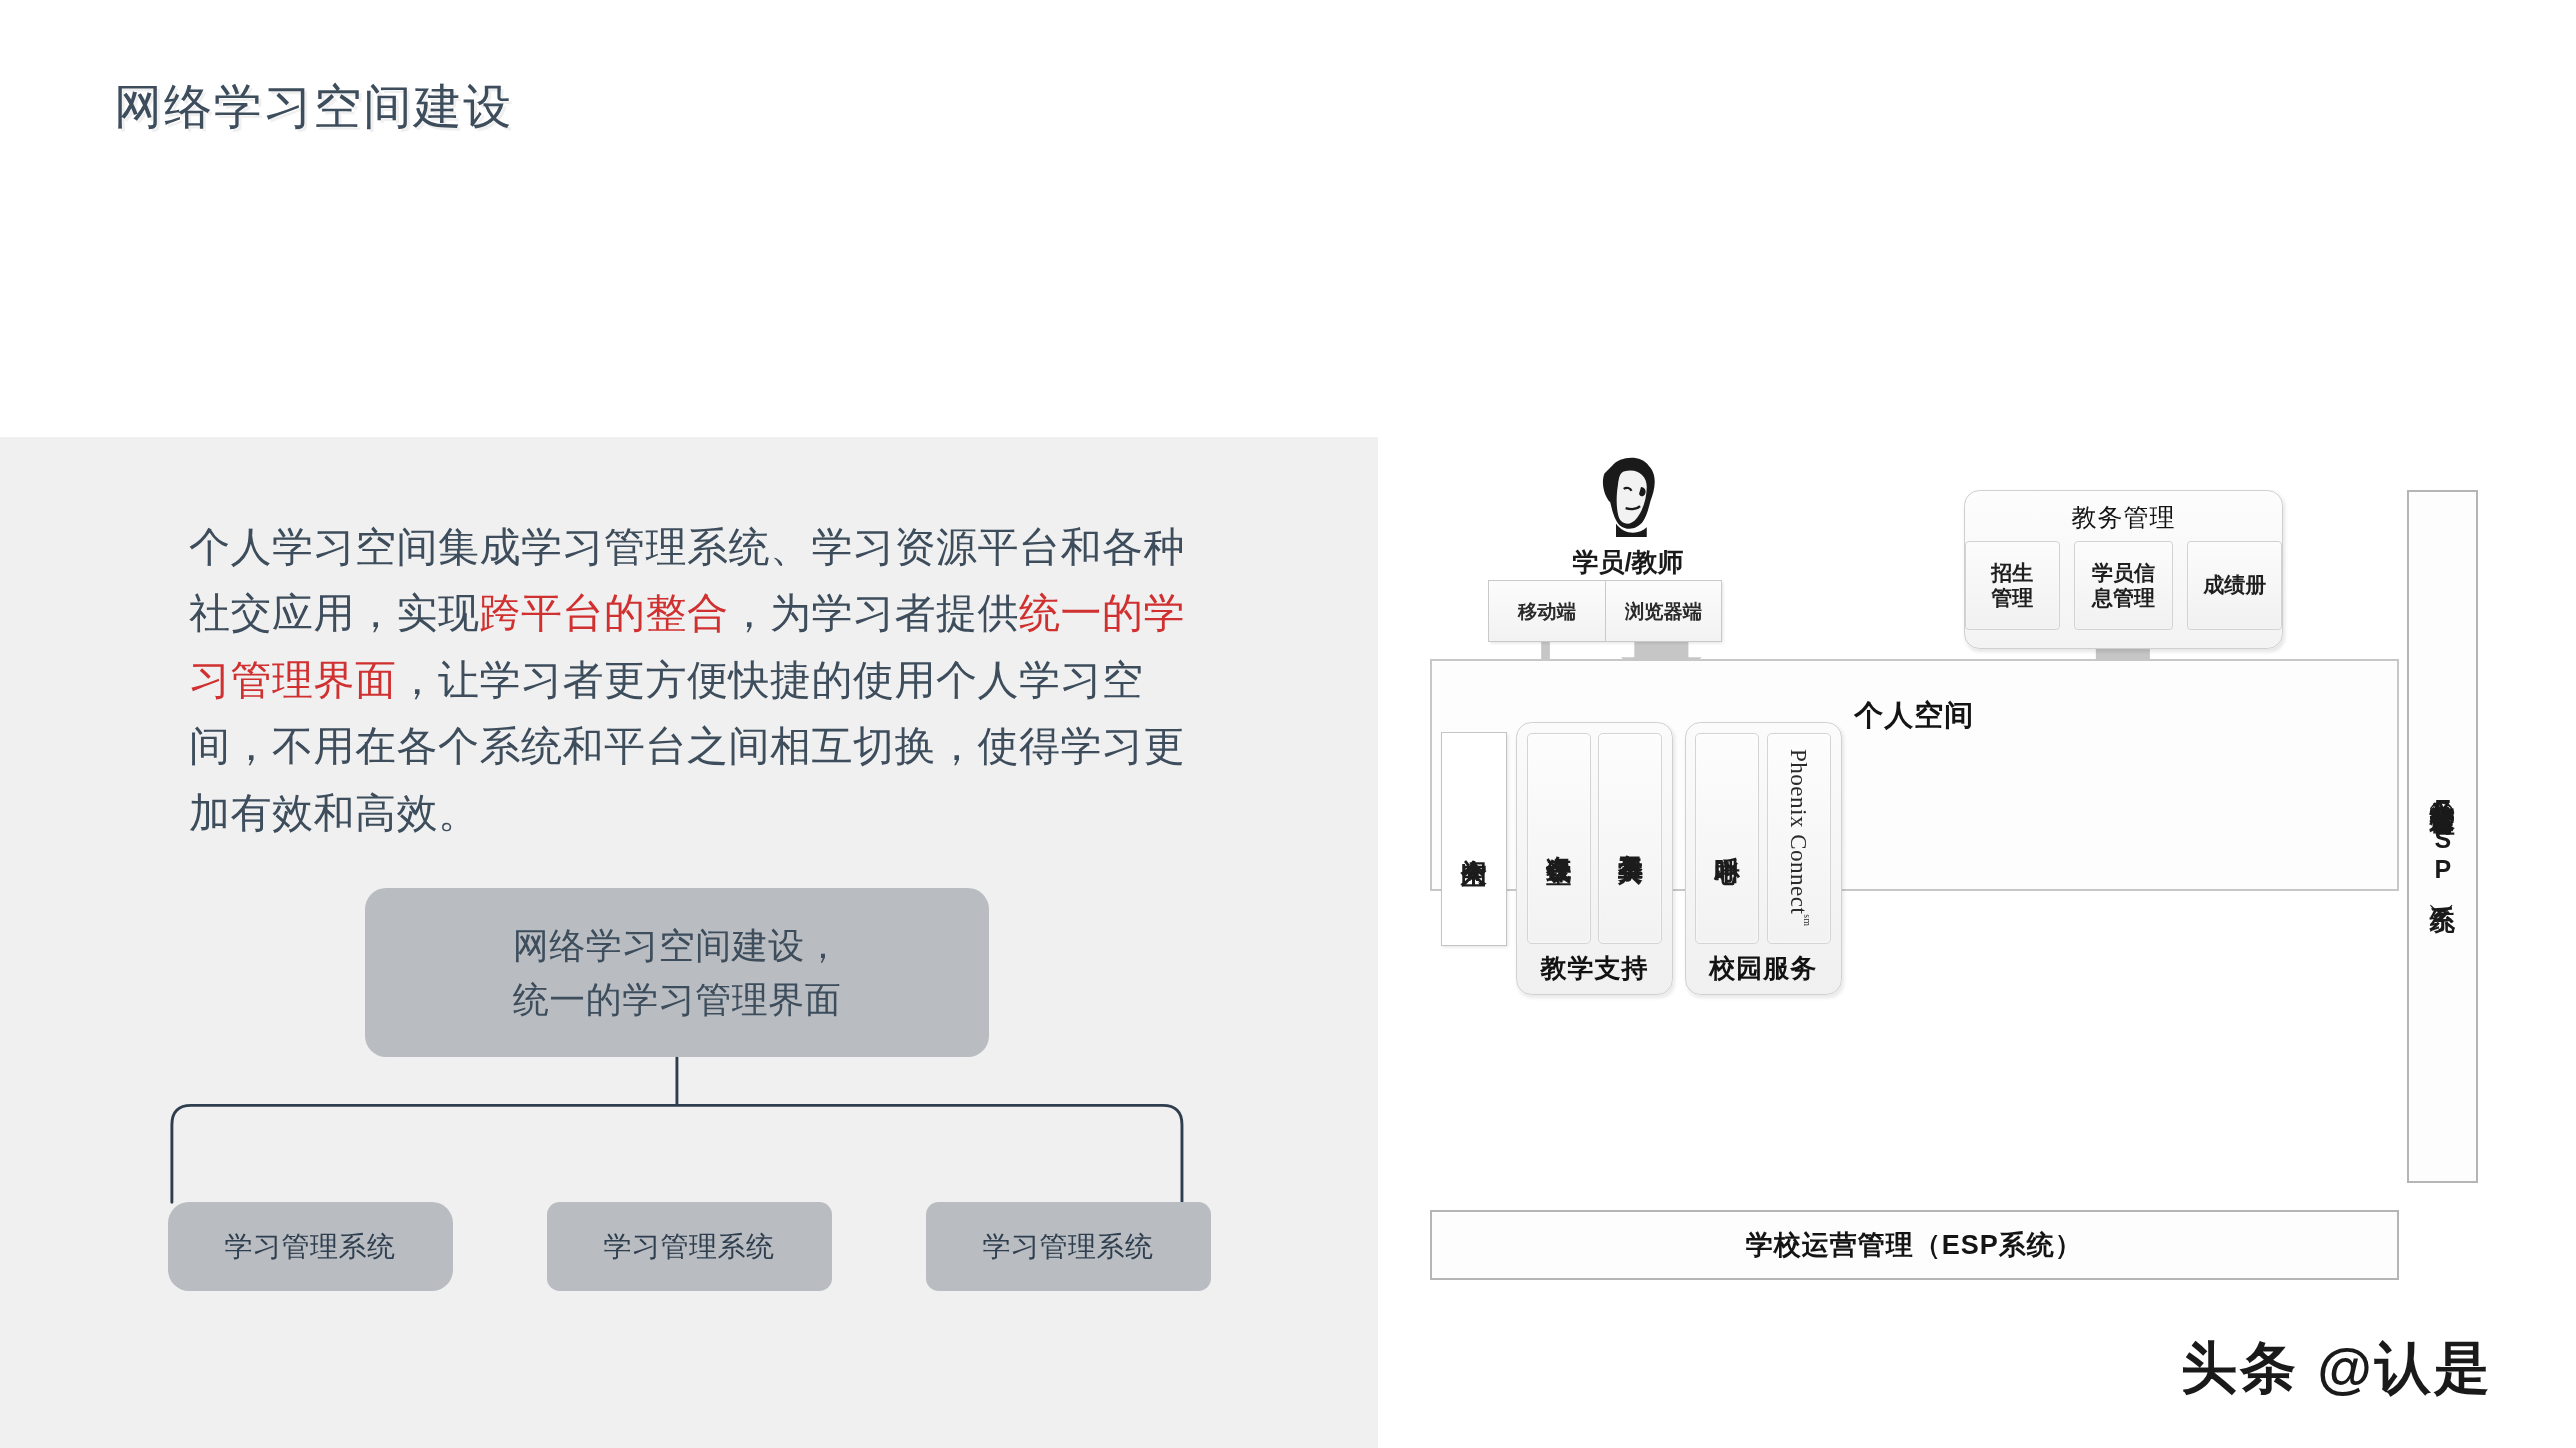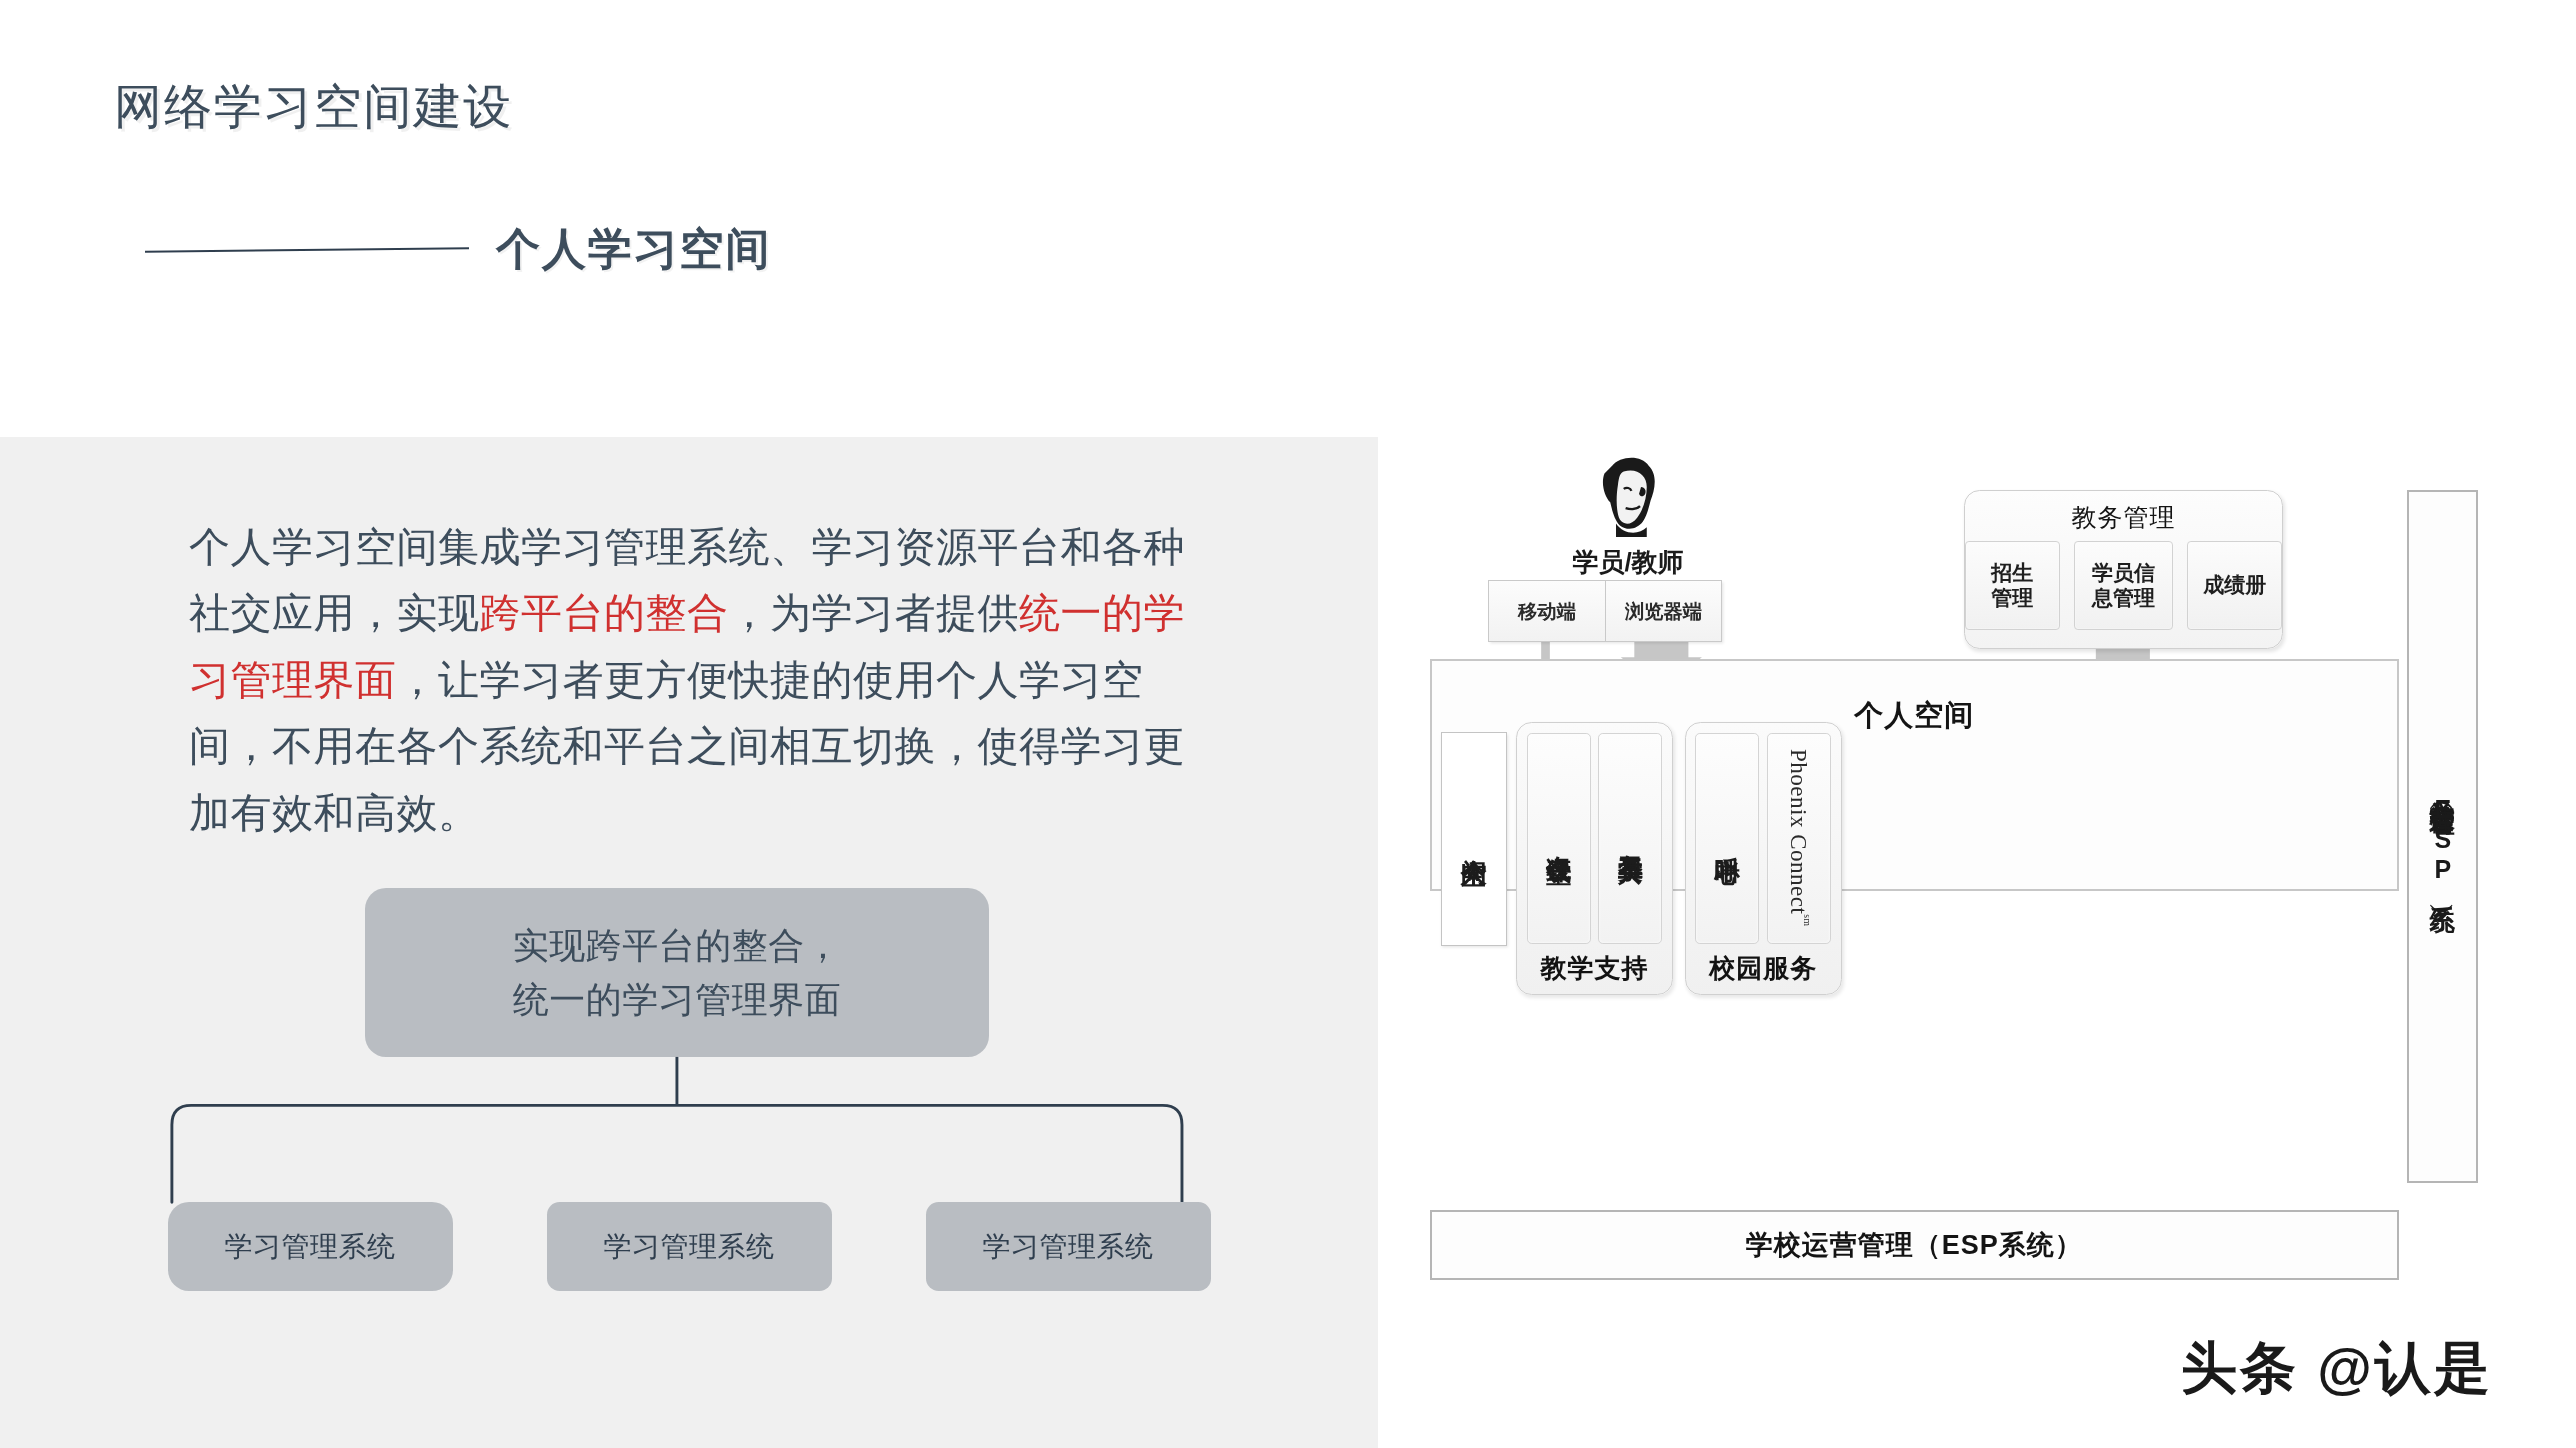--- a/index.html
+++ b/index.html
@@ -215,31 +215,27 @@
     letter-spacing: 2.9px; white-space: nowrap;
   }
 </style>
 </head>
 <body>
 
 <div id="slide">
 
   <div id="page-title">网络学习空间建设</div>
 
-  <div id="subtitle-row">
-    <div id="subtitle-rule"></div>
-    <div id="subtitle-text">个人学习空间</div>
-  </div>
 
   <div id="left-panel">
 
     <div id="body-paragraph"><span>个人学习空间集成学习管理系统、学习资源平台和各种社交应用，实现</span><span class="hl">跨平台的整合</span><span>，为学习者提供</span><span class="hl">统一的学习管理界面</span><span>，让学习者更方便快捷的使用个人学习空间，不用在各个系统和平台之间相互切换，使得学习更加有效和高效。</span></div>
 
     <div id="summary-box">
-      <div>实现跨平台的整合，</div>
+      <div>网络学习空间建设，</div>
       <div>统一的学习管理界面</div>
     </div>
 
     <svg id="connector" viewBox="0 0 1427 160" preserveAspectRatio="none">
       <path d="M 701 2 L 701 52" fill="none" stroke="#2f3e4e" stroke-width="3"></path>
       <path d="M 178 152 L 178 72 Q 178 52 198 52 L 1204 52 Q 1224 52 1224 72 L 1224 152" fill="none" stroke="#2f3e4e" stroke-width="3" stroke-linecap="round"></path>
     </svg>
 
     <div id="boxes-row">
       <div class="sys-box">

